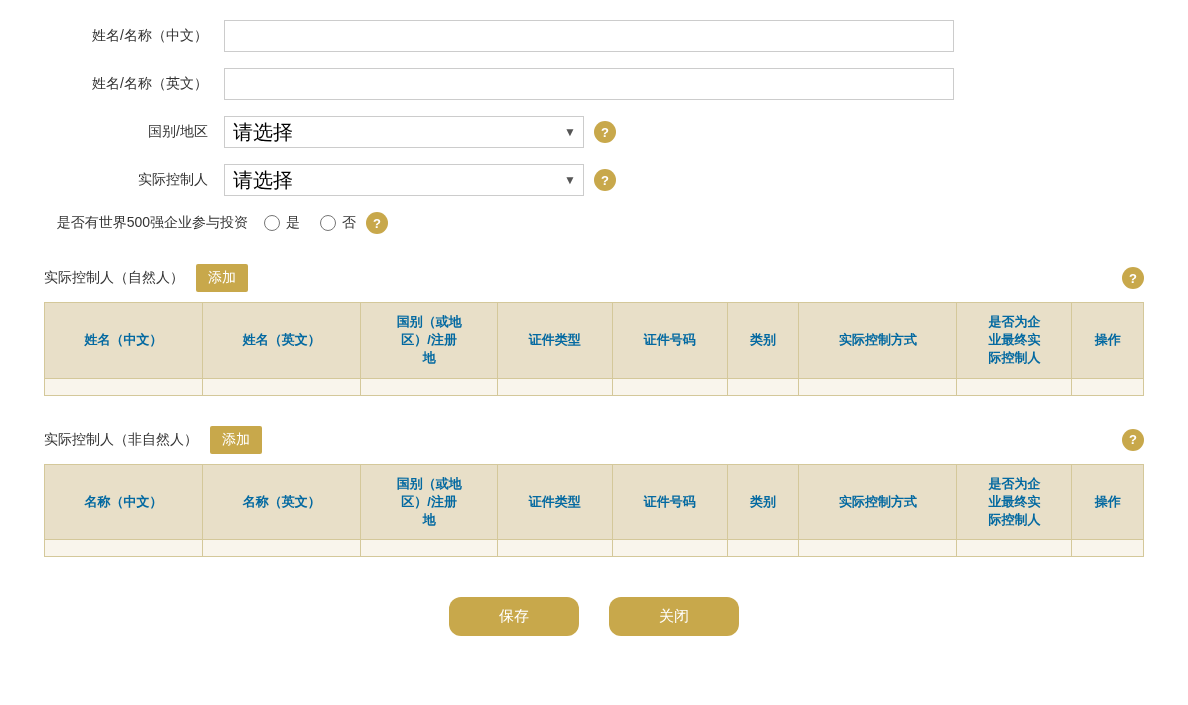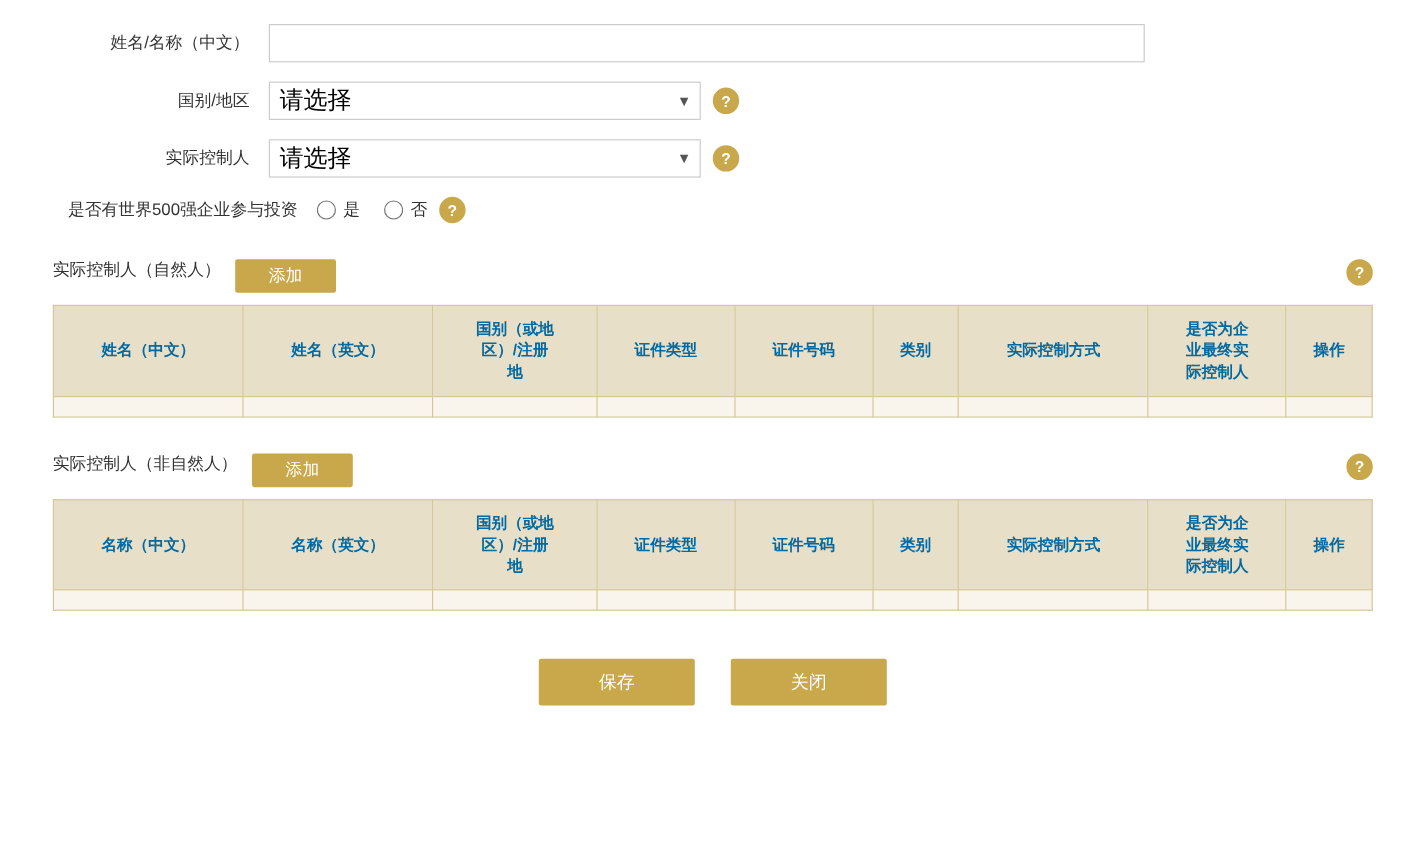--- a/index.html
+++ b/index.html
@@ -114,36 +114,37 @@
       font-size: 13px;
       font-weight: bold;
       cursor: pointer;
       margin-left: 10px;
       flex-shrink: 0;
     }
 
     
     .section-header {
       display: flex;
+      align-items: center;
       gap: 12px;
       margin-bottom: 10px;
       padding-top: 10px;
     }
 
     .section-title {
       font-size: 14px;
       color: #333;
       font-weight: normal;
     }
 
     .add-btn {
       background: #c8a84b;
       color: #fff;
       border: none;
-      padding: 5px 28px;
+      padding: 5px 12px;
       font-size: 14px;
       cursor: pointer;
       border-radius: 2px;
     }
 
     .section-help {
       margin-left: auto;
       width: 22px;
       height: 22px;
       background: #c8a84b;
@@ -192,41 +193,45 @@
       padding-bottom: 30px;
     }
 
     .btn-save, .btn-close {
       background: #c8a84b;
       color: #fff;
       border: none;
       padding: 10px 50px;
       font-size: 15px;
       cursor: pointer;
-      border-radius: 2px;
+      border-radius: 12px;
     }
 
     .form-row-help {
       display: flex;
       align-items: center;
       width: 100%;
     }
   </style>
 </head>
 <body>
 
 <div class="main-container">
 
   <div class="form-section">
 
     <div class="form-row">
       <div class="form-label">姓名/名称（中文）</div>
       <input type="text" class="form-input" style="">
     </div>
 
+    <div class="form-row">
+      <div class="form-label">姓名/名称（英文）</div>
+      <input type="text" class="form-input" style="">
+    </div>
 
     <div class="form-row">
       <div class="form-label">国别/地区</div>
       <div class="form-row-help">
         <div class="form-select-wrapper">
           <select class="form-select">
             <option value="">请选择</option>
           </select>
           <span class="select-arrow">▼</span>
         </div>

